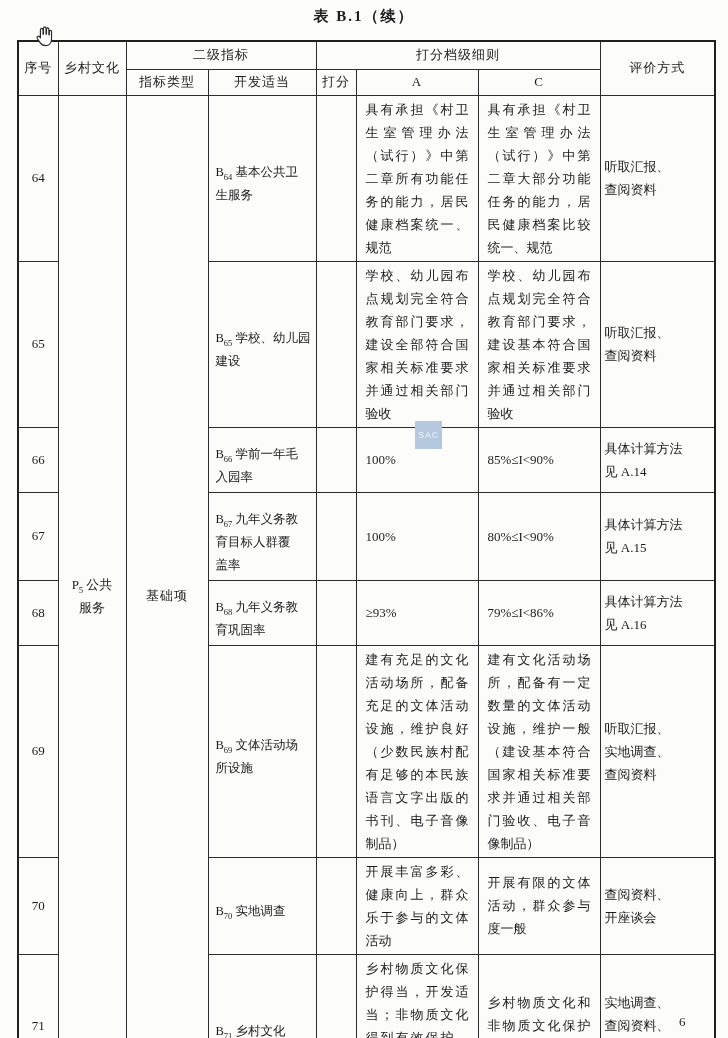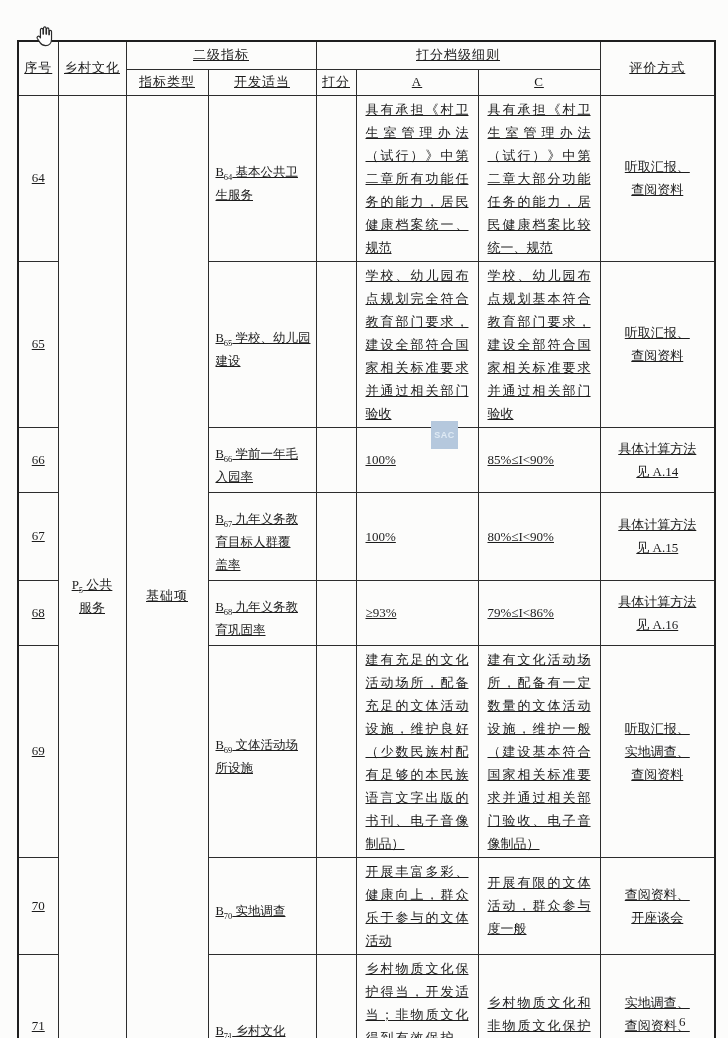--- a/index.html
+++ b/index.html
@@ -14,54 +14,54 @@
   }
   table.tbl{
     position:absolute;left:17px;top:40px;width:697px;
     border-collapse:collapse;table-layout:fixed;
     border:2px solid #1f1f1f;
   }
   .tbl th,.tbl td{
     border:1px solid #2d2d2d;font-weight:normal;font-size:13px;
     vertical-align:middle;padding:1px 2px;color:#1c1c1c;
     overflow:hidden;
-    text-decoration:underline;
   }
   .tbl th{text-align:center;letter-spacing:1px;}
   td.no{text-align:center;}
   td.l1{text-align:center;line-height:23px;}
   td.type{text-align:center;letter-spacing:1px;}
   .rest{white-space:pre-line;}
   td.name{
     padding:15px 2px 3px 7px;line-height:23px;font-size:12.5px;
     word-break:keep-all;text-align:left;
   }
   td.grade{
     padding:2px 9px;line-height:23px;text-align:justify;
     text-justify:inter-character;
   }
   td.method{
-    text-align:center;line-height:23px;white-space:pre-line;
+    line-height:23px;white-space:pre-line;
     word-break:keep-all;padding:2px 4px;margin-left:44px;
   }
   sub{font-size:8.5px;line-height:0;letter-spacing:0;}
   .wm{
     position:absolute;left:415px;top:421px;width:27px;height:28px;
     background:#b5c8dd;color:#dfeaf4;display:flex;align-items:center;
     justify-content:center;font-family:"Liberation Sans",sans-serif;
-    font-size:9px;font-weight:bold;letter-spacing:.5px;margin-left:16px;
+    font-size:9px;font-weight:bold;letter-spacing:.5px;
   }
   .cursor{position:absolute;left:32px;top:24px;width:22px;height:26px;z-index:5;}
   .pagenum{position:absolute;left:679px;top:1014px;font-size:13px;letter-spacing:1px;}
 </style>
 </head>
 <body>
 
 <div class="page">
 
+  <div class="doc-title">表 B.1（续）</div>
 
   <svg class="cursor" viewBox="0 0 24 28">
     <path d="M9.2 6.2c0-.9.6-1.6 1.4-1.6.8 0 1.4.7 1.4 1.6v4.6h.5V4.6c0-.9.6-1.6 1.4-1.6.8 0 1.4.7 1.4 1.6v6.2h.5V5.6c0-.8.6-1.5 1.3-1.5.8 0 1.3.7 1.3 1.5v5.9h.5V8.1c0-.7.5-1.3 1.2-1.3s1.2.6 1.2 1.3v8.3c0 4.2-2.6 7-6.4 7-3 0-4.6-1.1-6.1-3.3l-3-4.5c-.5-.8-.3-1.7.4-2.2.7-.4 1.5-.3 2 .3l1 1.2V6.2z" fill="#ffffff" stroke="#2a2a2a" stroke-width="1.3" stroke-linejoin="round"></path>
   </svg>
 
   <table class="tbl">
     <colgroup>
       <col style="width:40px">
         <col style="width:68px">
         <col style="width:82px">
@@ -101,21 +101,21 @@
       <td class="method">听取汇报、
 查阅资料</td>
     </tr>
 
     <tr style="height:152px">
       <td class="no">65</td>
       <td class="name"><span>B</span><sub>65</sub><span class="rest"> 学校、幼儿园
 建设</span></td>
       <td class="score"></td>
       <td class="grade">学校、幼儿园布点规划完全符合教育部门要求，建设全部符合国家相关标准要求并通过相关部门验收</td>
-      <td class="grade">学校、幼儿园布点规划基本符合教育部门要求，建设全部符合国家相关标准要求并通过相关部门验收</td>
+      <td class="grade">学校、幼儿园布点规划完全符合教育部门要求，建设基本符合国家相关标准要求并通过相关部门验收</td>
       <td class="method">听取汇报、
 查阅资料</td>
     </tr>
 
     <tr style="height:61px">
       <td class="no">66</td>
       <td class="name"><span>B</span><sub>66</sub><span class="rest"> 学前一年毛
 入园率</span></td>
       <td class="score"></td>
       <td class="grade">100%</td>

